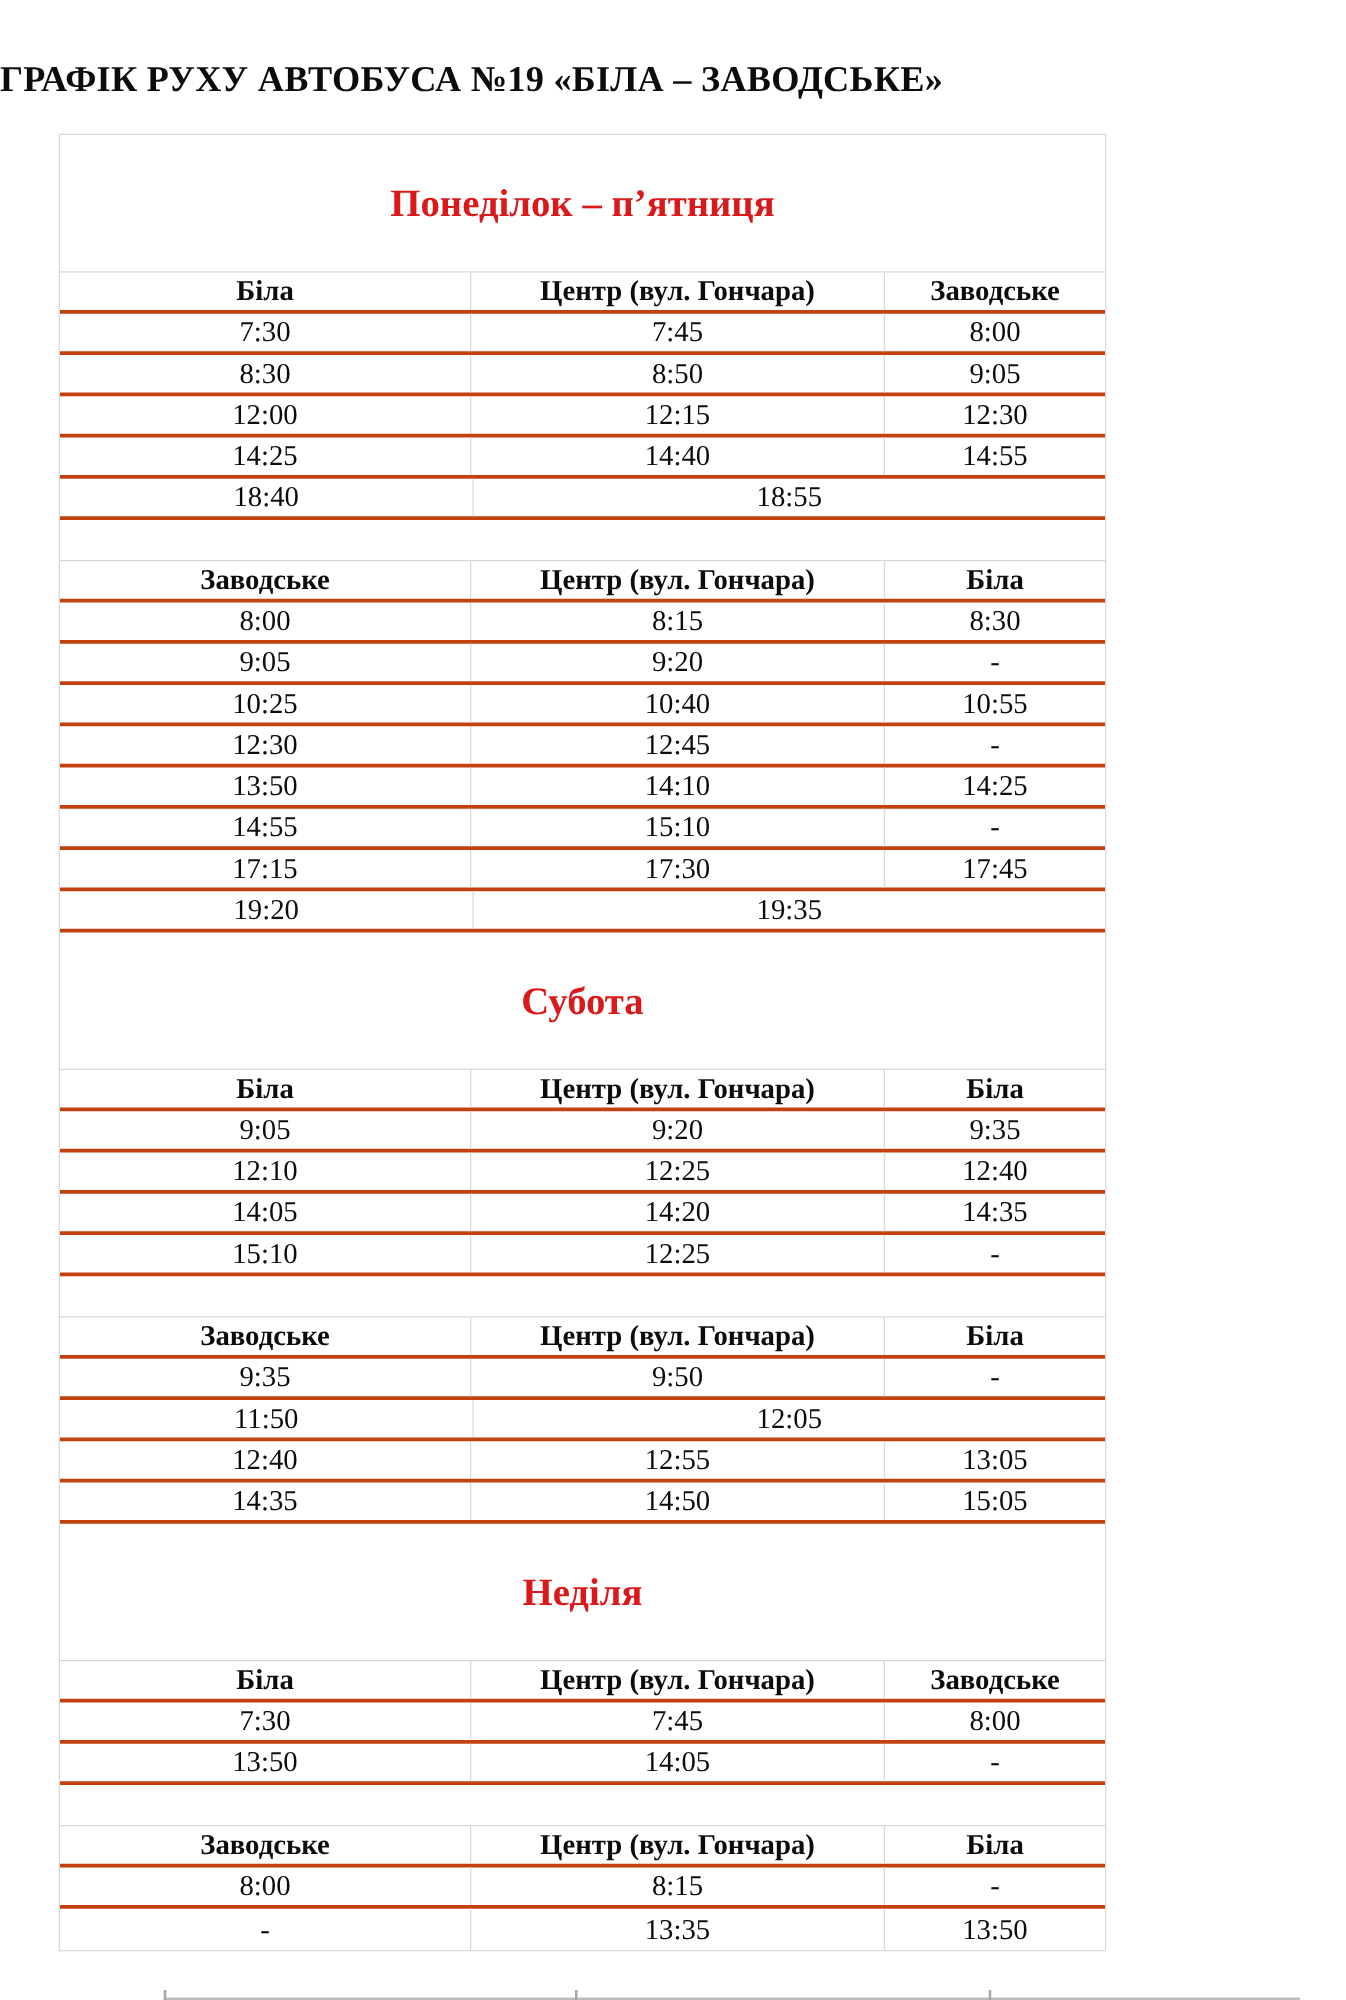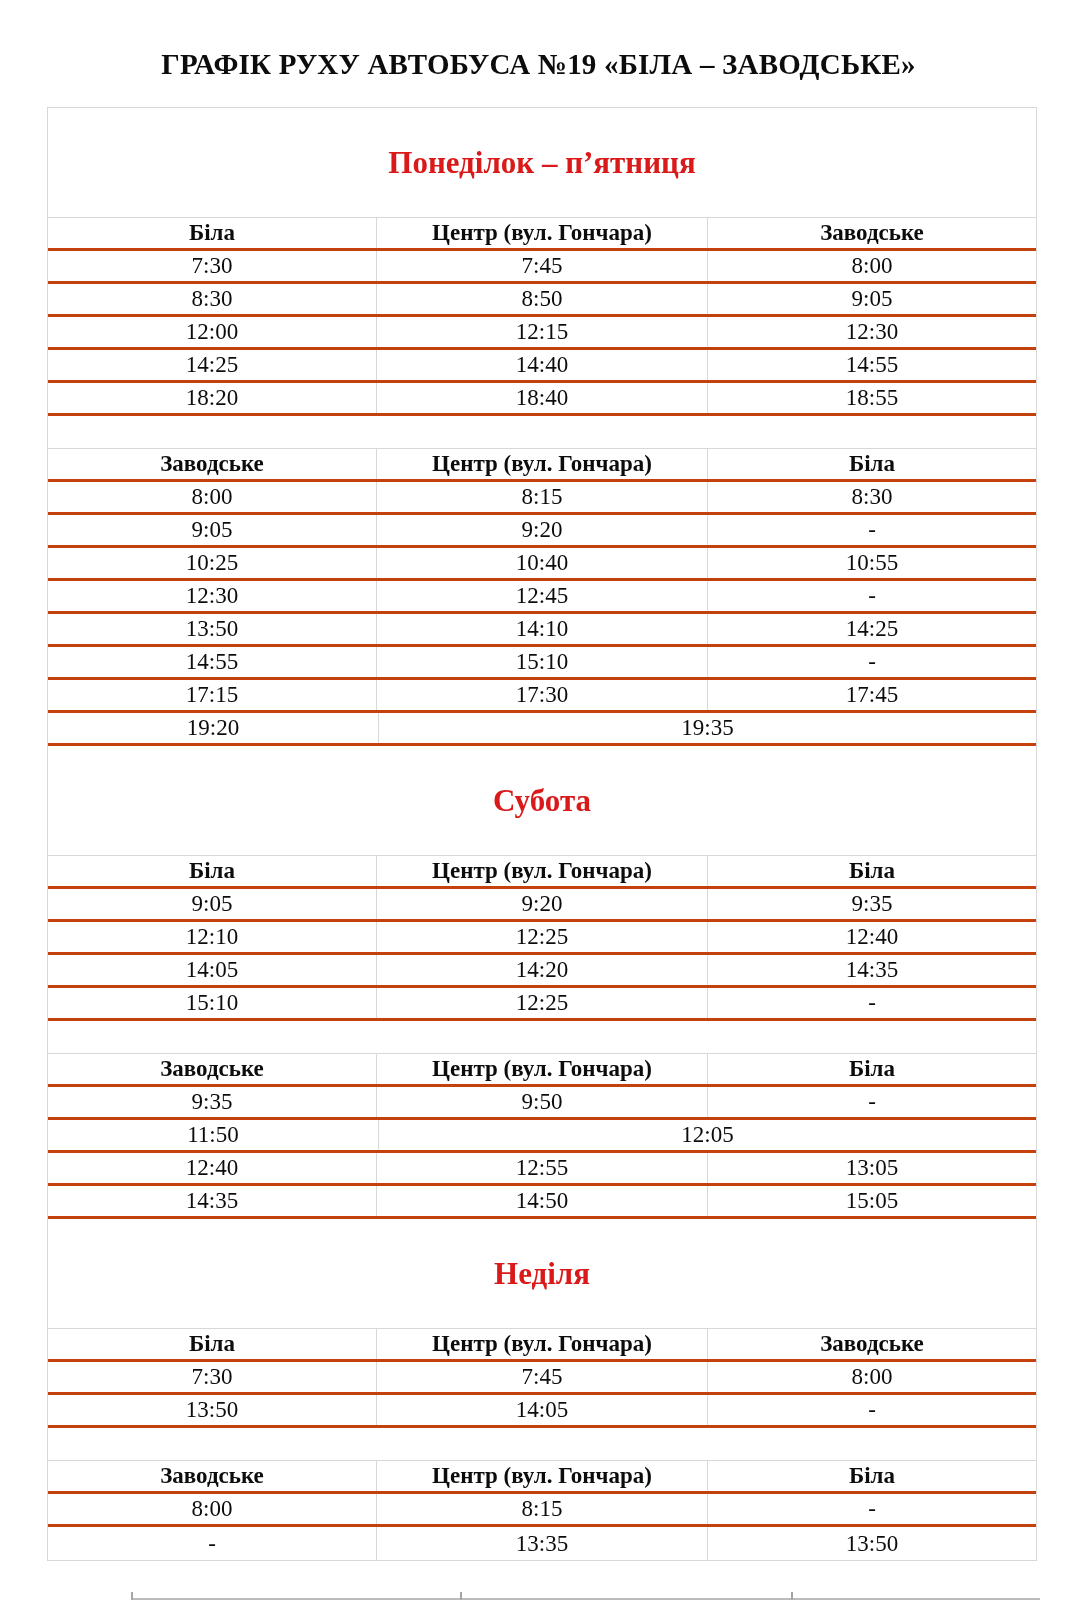--- a/index.html
+++ b/index.html
@@ -10,30 +10,30 @@
   }
   body {
     position: relative;
     font-family: "Liberation Serif", serif;
     color: #0c0c0c;
   }
   .doc-title {
     position: absolute;
     top: 48px; left: 0;
     width: 100%;
-    text-align: center;
+    text-align: left;
     font-size: 29px;
     font-weight: bold;
     letter-spacing: 0.2px;
     white-space: nowrap;
   }
   .main-table {
     position: absolute;
     left: 47px; top: 107px;
-    width: 990px;
+    width: 838px;
     border: 1px solid #d8d8d8;
     background: #ffffff;
   }
   .title-row {
     height: 110px;
     display: flex;
     align-items: center;
     justify-content: center;
     border-bottom: 1px solid #d8d8d8;
   }
@@ -112,21 +112,20 @@
         <div class="cell c0">12:00</div>
         <div class="cell c1">12:15</div>
         <div class="cell c2">12:30</div>
       </div>
       <div class="row">
         <div class="cell c0">14:25</div>
         <div class="cell c1">14:40</div>
         <div class="cell c2">14:55</div>
       </div>
       <div class="row">
-        <div class="cell c0">18:20</div>
         <div class="cell c1">18:40</div>
         <div class="cell c2">18:55</div>
       </div>
       <div class="empty-row"></div>
       <div class="row header-row">
         <div class="cell c0">Заводське</div>
         <div class="cell c1">Центр (вул. Гончара)</div>
         <div class="cell c2">Біла</div>
       </div>
       <div class="row">

